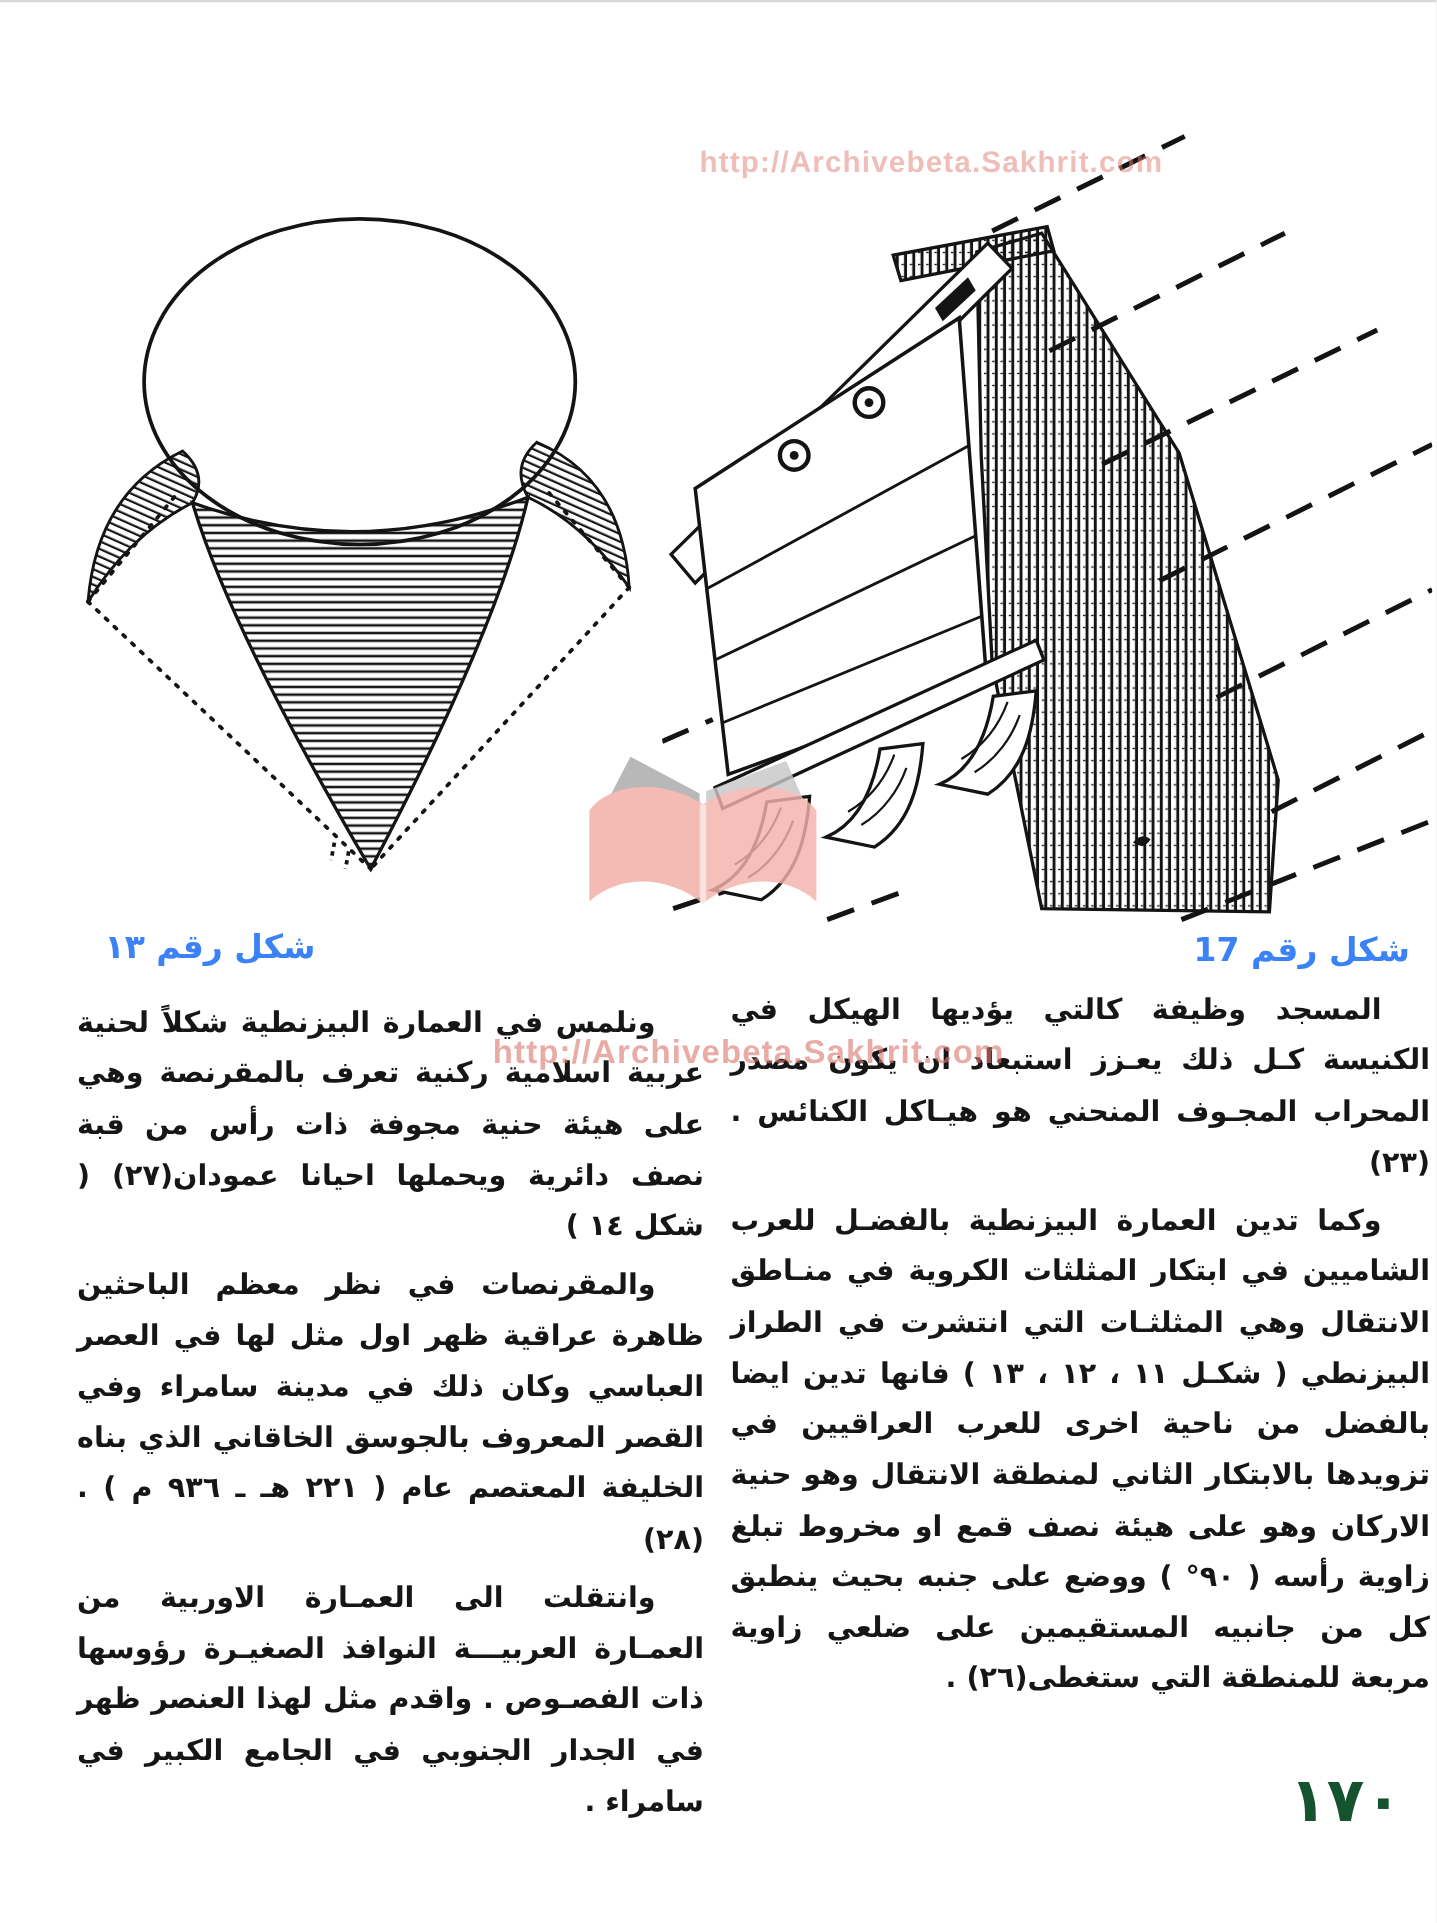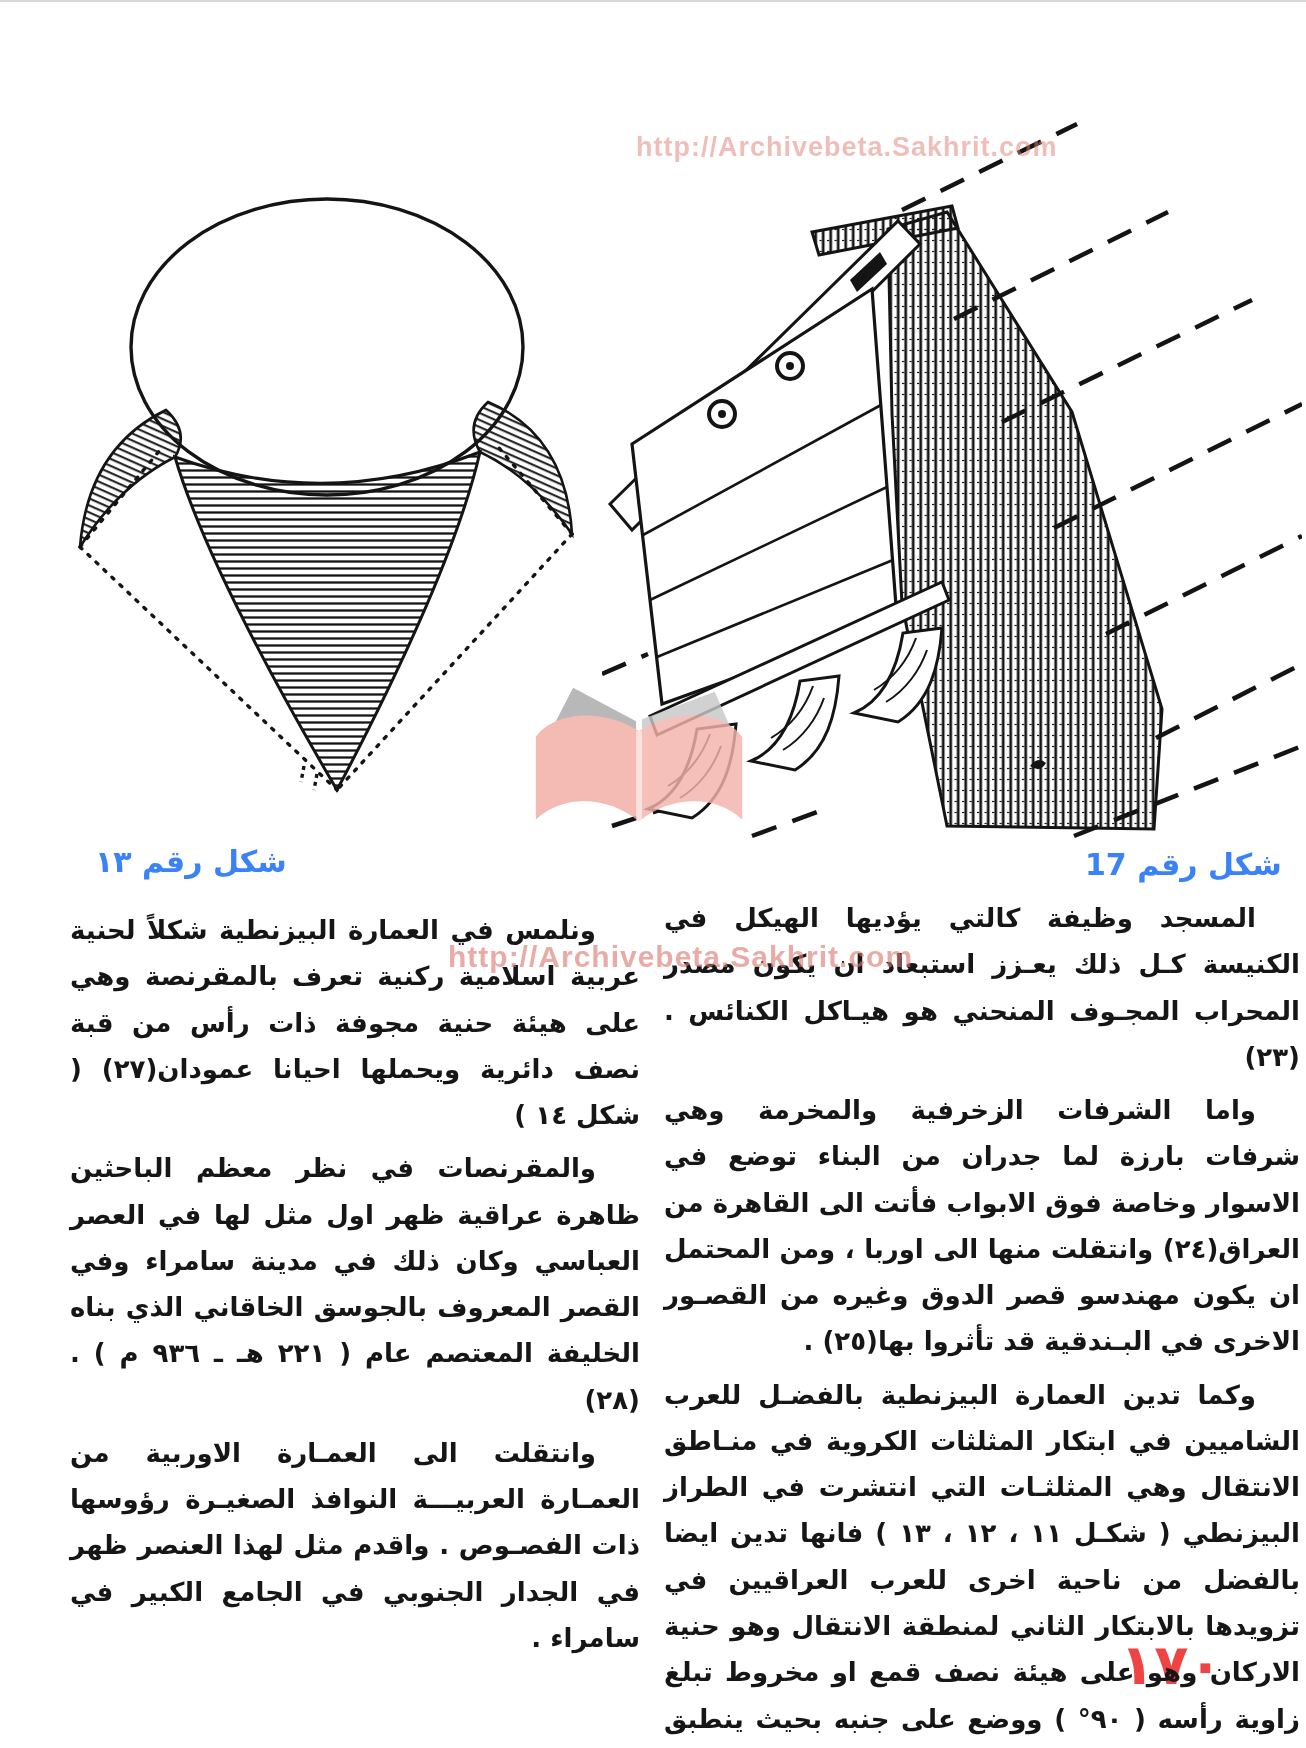--- a/index.html
+++ b/index.html
@@ -11,21 +11,21 @@
        line-height:1.78;color:#161616;z-index:1;}
   .col p{margin:0 0 7px 4px;text-indent:44px;}
   .wm-url{position:absolute;font-size:30px;font-weight:700;letter-spacing:1px;
           font-family:"Liberation Sans",sans-serif;z-index:2;white-space:nowrap;}
   #wm-url-top{left:636px;top:130px;font-size:27px;color:rgba(223,125,114,0.5);}
   #wm-url-mid{left:448px;top:938px;color:rgba(220,120,110,0.62);}
   #wm-archive{position:absolute;left:405px;top:850px;z-index:0;
               font-family:"Liberation Serif",serif;font-size:102px;font-weight:400;
               color:#c7c7c7;letter-spacing:1px;white-space:nowrap;}
   #wm-book{position:absolute;left:525px;top:678px;z-index:2;}
-  #page-number{position:absolute;left:1120px;top:1602px;font-size:56px;font-weight:bold;color:#ef4444;margin-top:28px;}
+  #page-number{position:absolute;left:1172px;top:1602px;font-size:56px;font-weight:bold;color:#14532d;}
 </style>
 </head>
 <body>
 
 <div id="page">
 
   <div class="wm-url" id="wm-url-top">http://Archivebeta.Sakhrit.com</div>
 
   <svg class="fig" style="left:58px;top:178px;" width="560" height="625" viewBox="0 0 560 625">
     <defs>
@@ -122,21 +122,20 @@
       <path d="M118 40 L192 12 L214 62 Q168 30 118 50 Z" fill="#c7c7c7"></path>
       <path d="M115 52 C78 28 28 32 10 58 L10 142 C38 116 84 118 115 144 Z" fill="#f2aba4"></path>
       <path d="M115 52 C152 28 202 32 220 58 L220 142 C192 116 146 118 115 144 Z" fill="#f4b3ac"></path>
       <path d="M112 52 L112 144 L118 144 L118 52 Z" fill="#ffffff" opacity="0.55"></path>
     </g>
   </svg>
   <div class="wm-url" id="wm-url-mid">http://Archivebeta.Sakhrit.com</div>
 
   <div class="col" style="left:660px;top:893px;width:640px;">
     <p>المسجد وظيفة كالتي يؤديها الهيكل في الكنيسة كـل ذلك يعـزز استبعاد ان يكون مصدر المحراب المجـوف المنحني هو هيـاكل الكنائس . (٢٣)</p>
-    <p>واما الشرفات الزخرفية والمخرمة وهي شرفات بارزة لما جدران من البناء توضع في الاسوار وخاصة فوق الابواب فأتت الى القاهرة من العراق(٢٤) وانتقلت منها الى اوربا ، ومن المحتمل ان يكون مهندسو قصر الدوق وغيره من القصـور الاخرى في البـندقية قد تأثروا بها(٢٥) .</p>
     <p>وكما تدين العمارة البيزنطية بالفضـل للعرب الشاميين في ابتكار المثلثات الكروية في منـاطق الانتقال وهي المثلثـات التي انتشرت في الطراز البيزنطي ( شكـل ١١ ، ١٢ ، ١٣ ) فانها تدين ايضا بالفضل من ناحية اخرى للعرب العراقيين في تزويدها بالابتكار الثاني لمنطقة الانتقال وهو حنية الاركان وهو على هيئة نصف قمع او مخروط تبلغ زاوية رأسه ( ٩٠° ) ووضع على جنبه بحيث ينطبق كل من جانبيه المستقيمين على ضلعي زاوية مربعة للمنطقة التي ستغطى(٢٦) .</p>
   </div>
 
   <div class="col" style="left:66px;top:905px;width:574px;">
     <p>ونلمس في العمارة البيزنطية شكلاً لحنية عربية اسلامية ركنية تعرف بالمقرنصة وهي على هيئة حنية مجوفة ذات رأس من قبة نصف دائرية ويحملها احيانا عمودان(٢٧) ( شكل ١٤ )</p>
     <p>والمقرنصات في نظر معظم الباحثين ظاهرة عراقية ظهر اول مثل لها في العصر العباسي وكان ذلك في مدينة سامراء وفي القصر المعروف بالجوسق الخاقاني الذي بناه الخليفة المعتصم عام ( ٢٢١ هـ ـ ٩٣٦ م ) . (٢٨)</p>
     <p>وانتقلت الى العمـارة الاوربية من العمـارة  العربيـــة النوافذ الصغيـرة رؤوسها ذات الفصـوص . واقدم مثل لهذا العنصر ظهر في الجدار الجنوبي في الجامع الكبير في سامراء .</p>
 
   </div>
 

